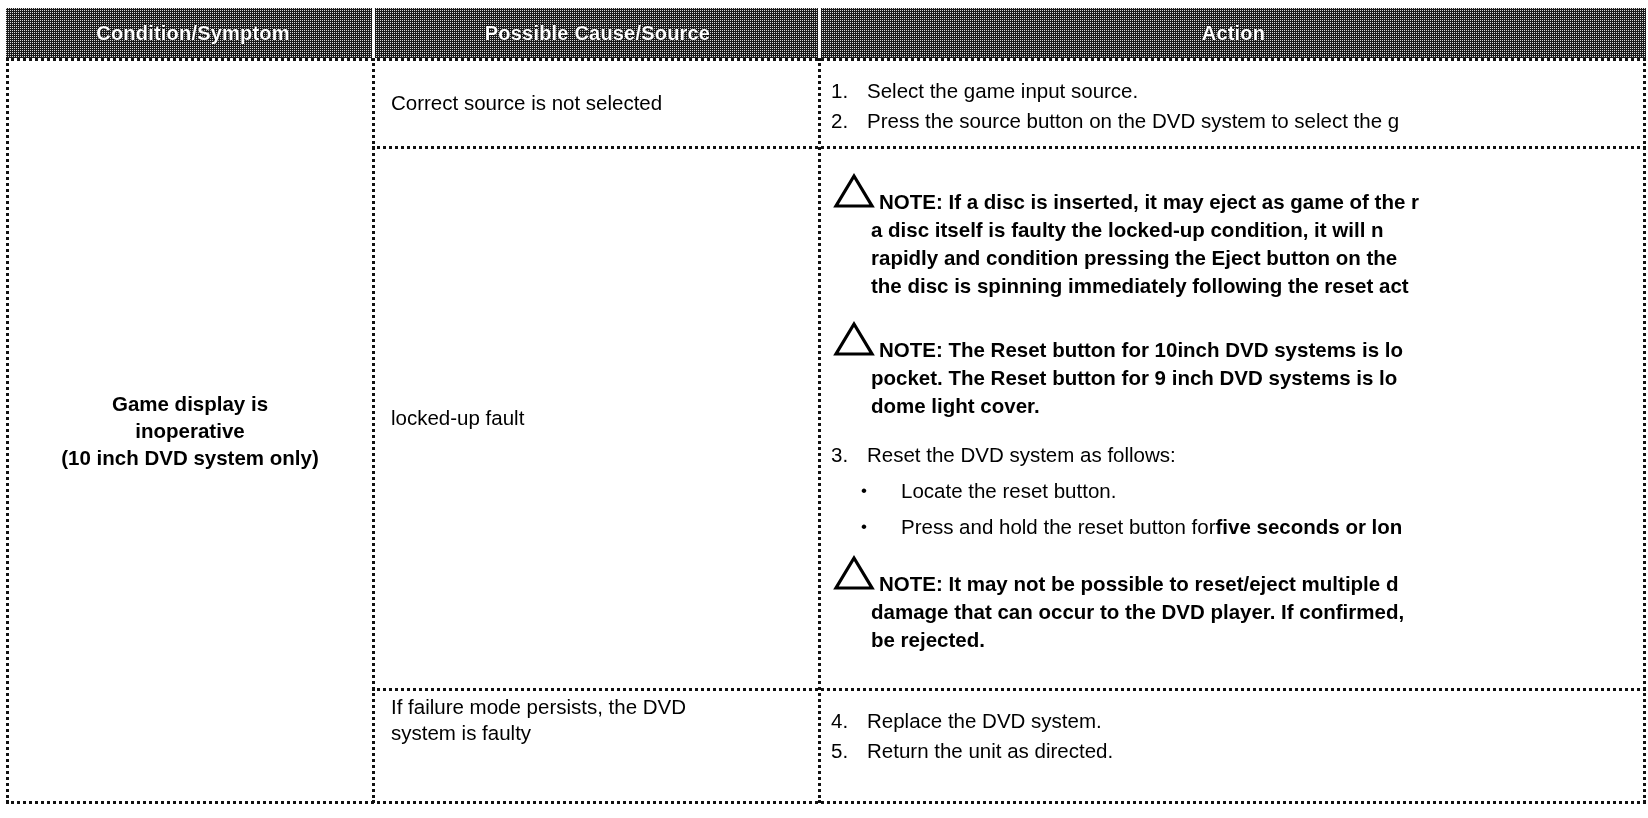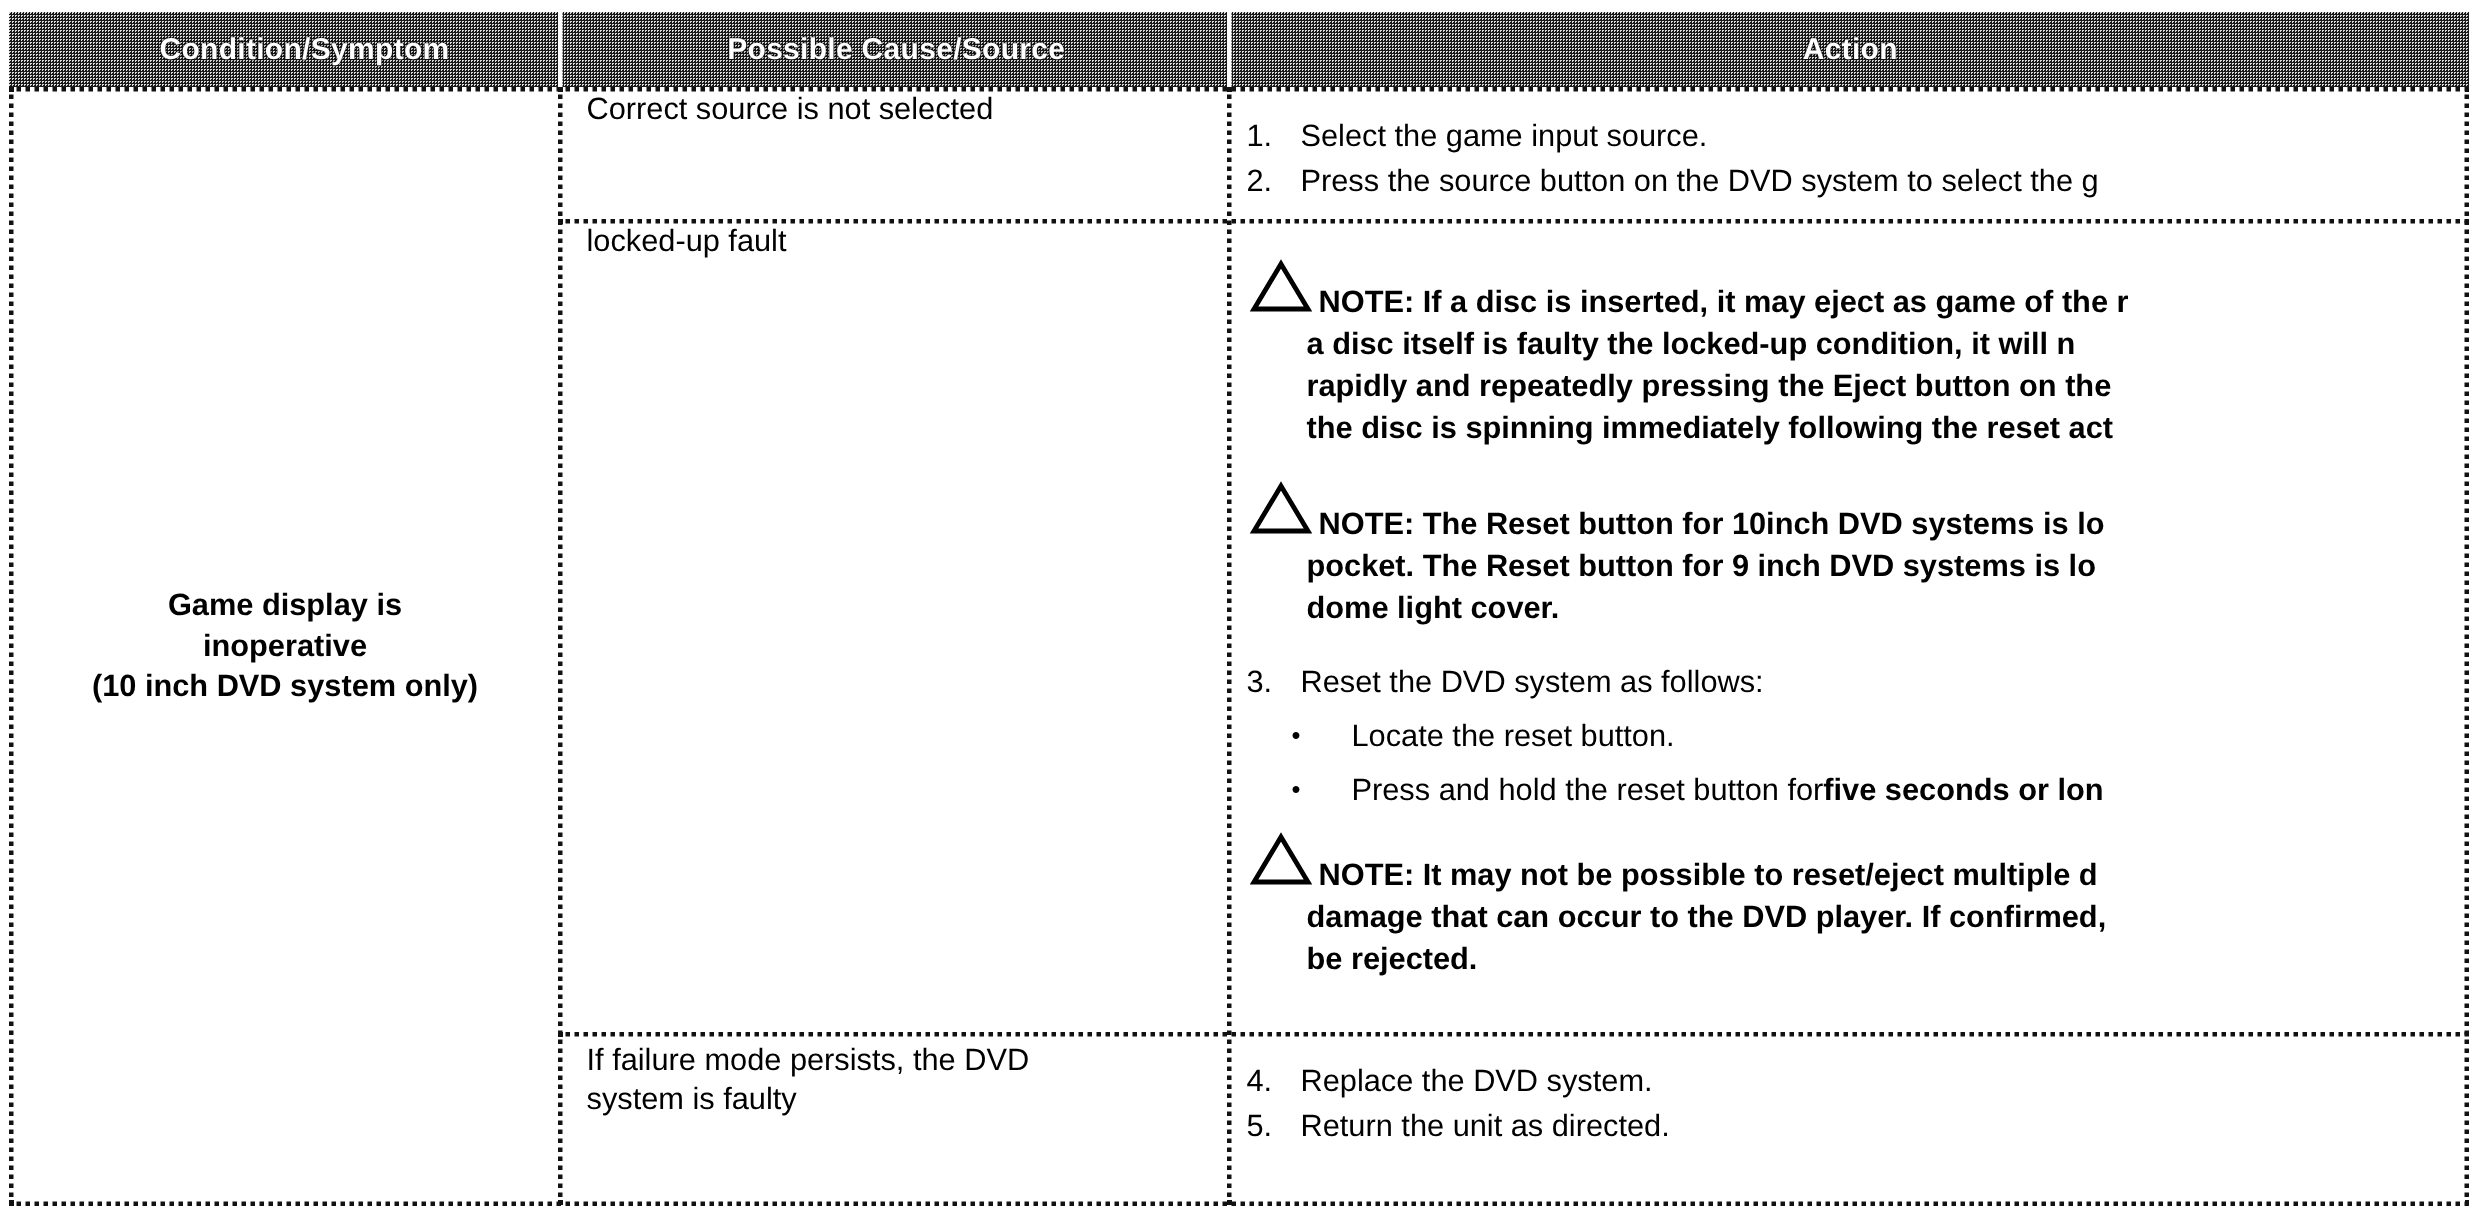--- a/index.html
+++ b/index.html
@@ -107,20 +107,21 @@
     display: flex;
     align-items: center;
     justify-content: center;
     text-align: center;
     font-weight: bold;
     font-size: 20.5px;
     line-height: 27px;
   }
   .c-cause {
     display: flex;
+    align-items: center;
     padding-left: 16px;
     padding-right: 8px;
     font-size: 20.5px;
     line-height: 26px;
   }
   .c-action {
     padding-left: 10px;
     font-size: 20.5px;
     line-height: 26px;
   }
@@ -176,21 +177,21 @@
   }
   .b-norm { font-weight: normal; }
   .b-bold { font-weight: bold; }
 </style>
 </head>
 <body>
 
 <div class="table">
 
   <div class="hdr-row halftone">
-    <div class="hdr-cell" style="left:14px;width:366px;">
+    <div class="hdr-cell" style="left:4px;width:366px;">
       <span class="lbl">Condition/Symptom</span>
     </div>
     <div class="hdr-sep" style="left:366px;"></div>
     <div class="hdr-cell" style="left:369px;width:445px;">
       <span class="lbl">Possible Cause/Source</span>
     </div>
     <div class="hdr-sep" style="left:812px;"></div>
     <div class="hdr-cell" style="left:815px;width:825px;">
       <span class="lbl">Action</span>
     </div>
@@ -243,21 +244,21 @@
   <div class="cell c-action" style="left:815px;top:140px;width:825px;height:539px;">
 
     <div class="note" style="margin-top:40px;">
       <span class="tri">
         <svg width="42" height="38" viewBox="0 0 42 38" xmlns="http://www.w3.org/2000/svg">
           <polygon points="21,4 39,34 3,34" fill="none" stroke="#000" stroke-width="3.2" stroke-linejoin="miter"></polygon>
         </svg>
       </span>
       <span class="txt">NOTE:  If a disc is inserted, it may eject as game of the r</span>
       <span class="cont">a disc itself is faulty the locked-up condition, it will n</span>
-      <span class="cont">rapidly and repeatedly pressing the Eject button on the</span>
+      <span class="cont">rapidly and condition pressing the Eject button on the</span>
       <span class="cont">the disc is spinning immediately following the reset act</span>
     </div>
 
     <div class="note" style="margin-top:36px;">
       <span class="tri">
         <svg width="42" height="38" viewBox="0 0 42 38" xmlns="http://www.w3.org/2000/svg">
           <polygon points="21,4 39,34 3,34" fill="none" stroke="#000" stroke-width="3.2" stroke-linejoin="miter"></polygon>
         </svg>
       </span>
       <span class="txt">NOTE: The Reset button for 10inch DVD systems is lo</span>

